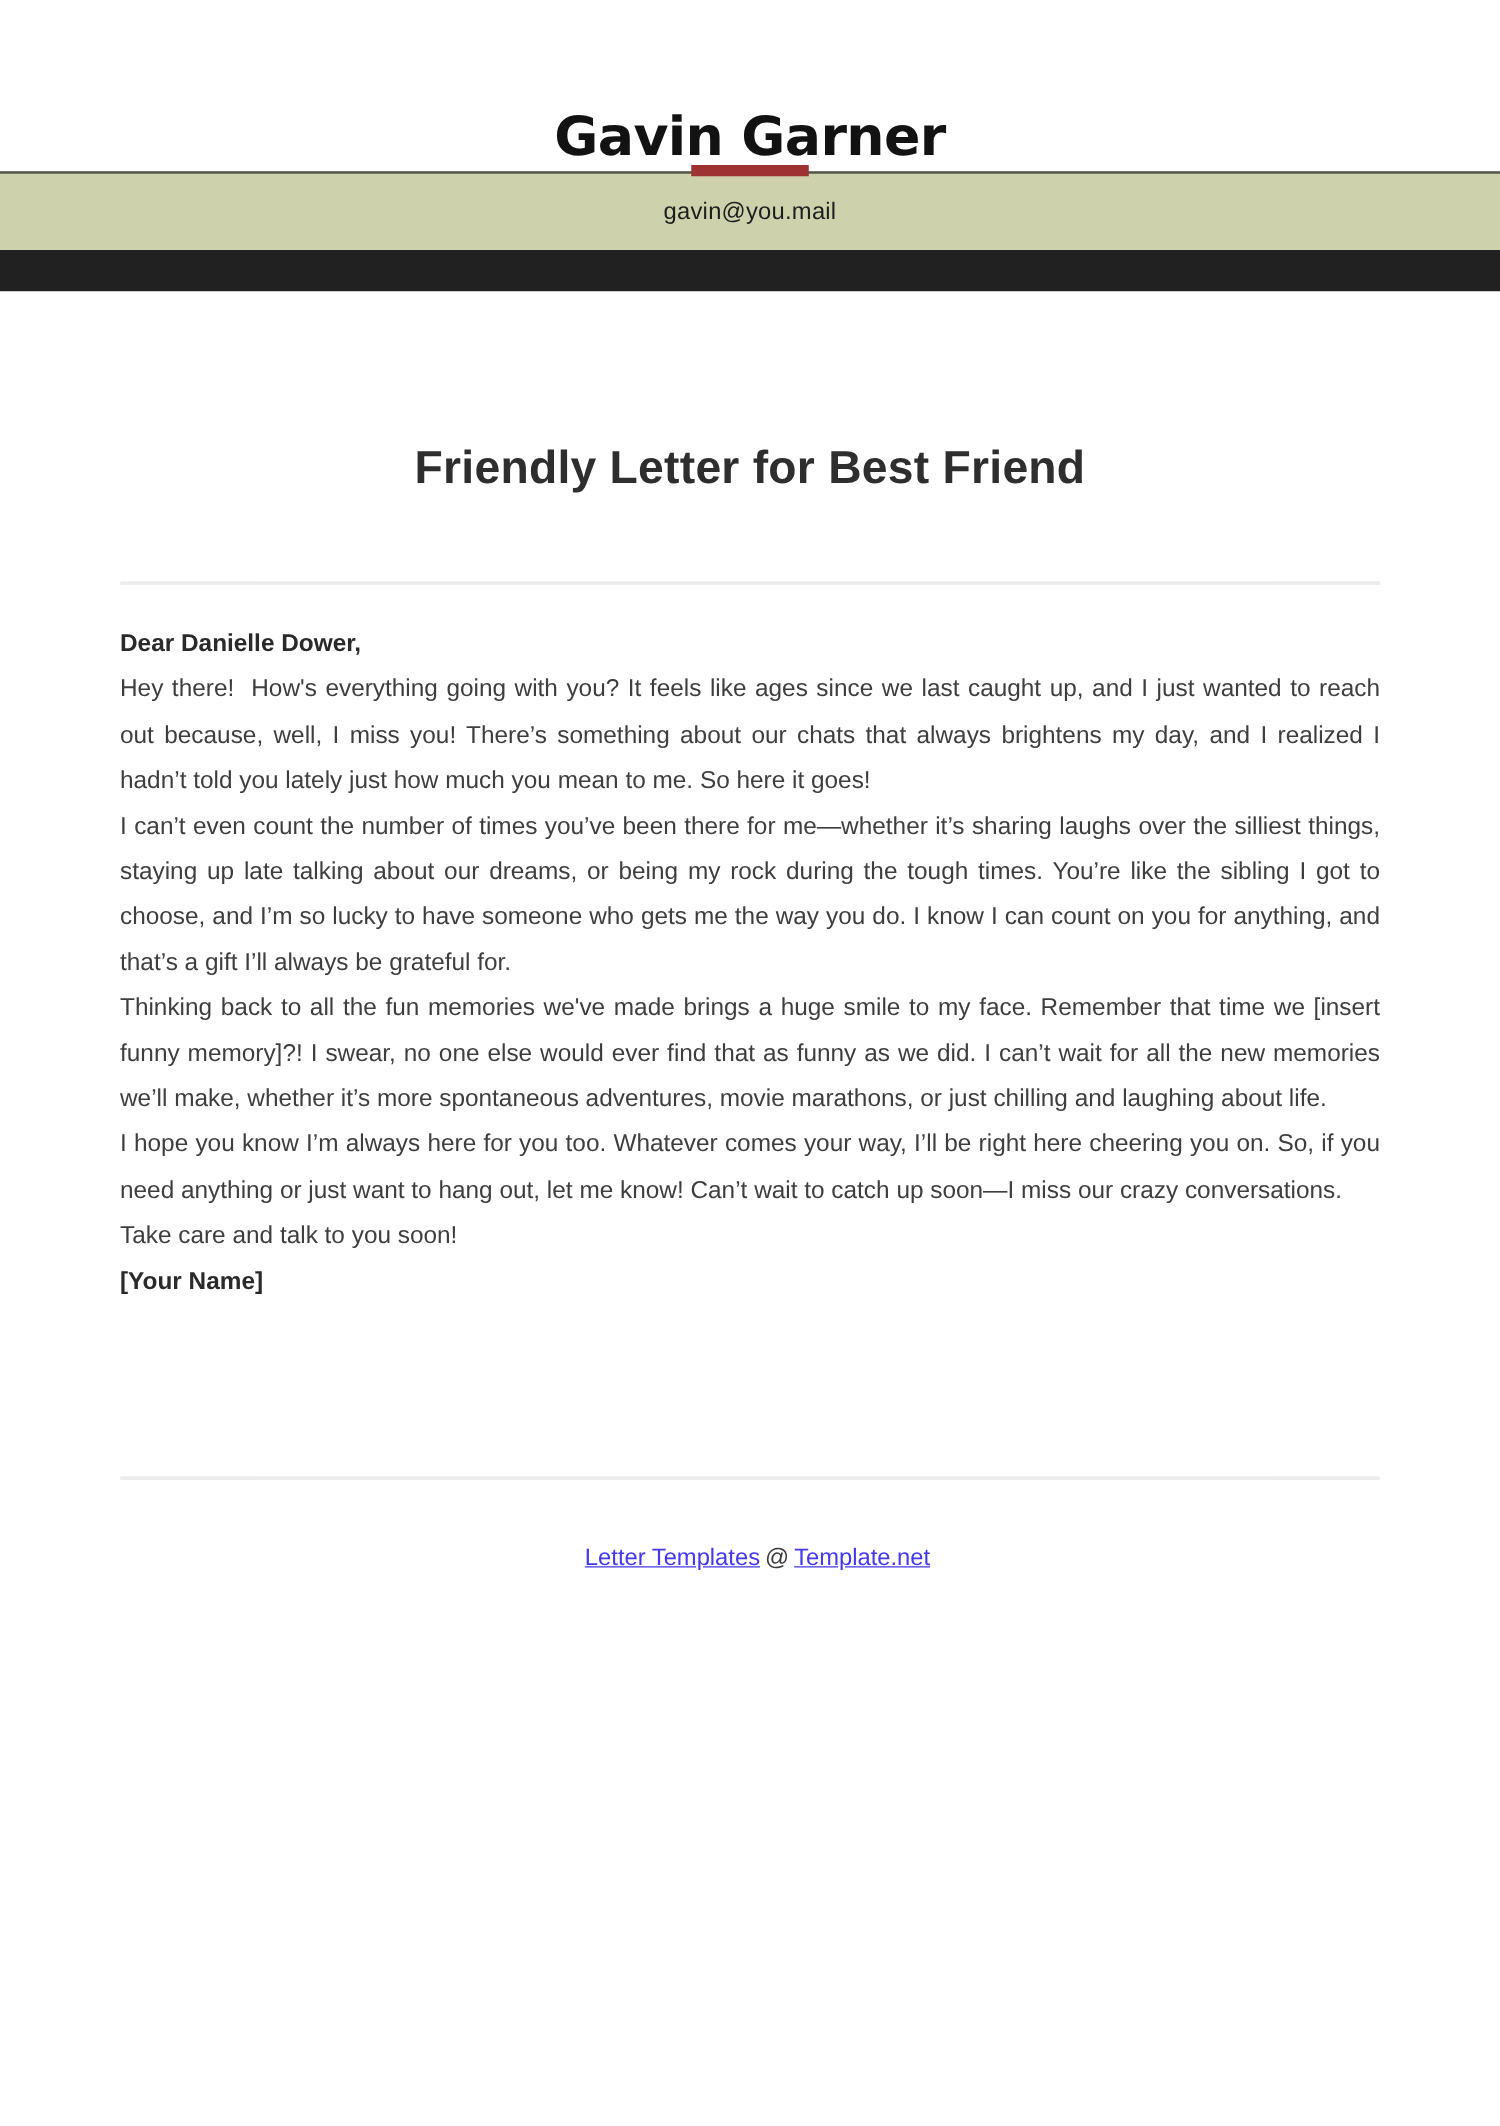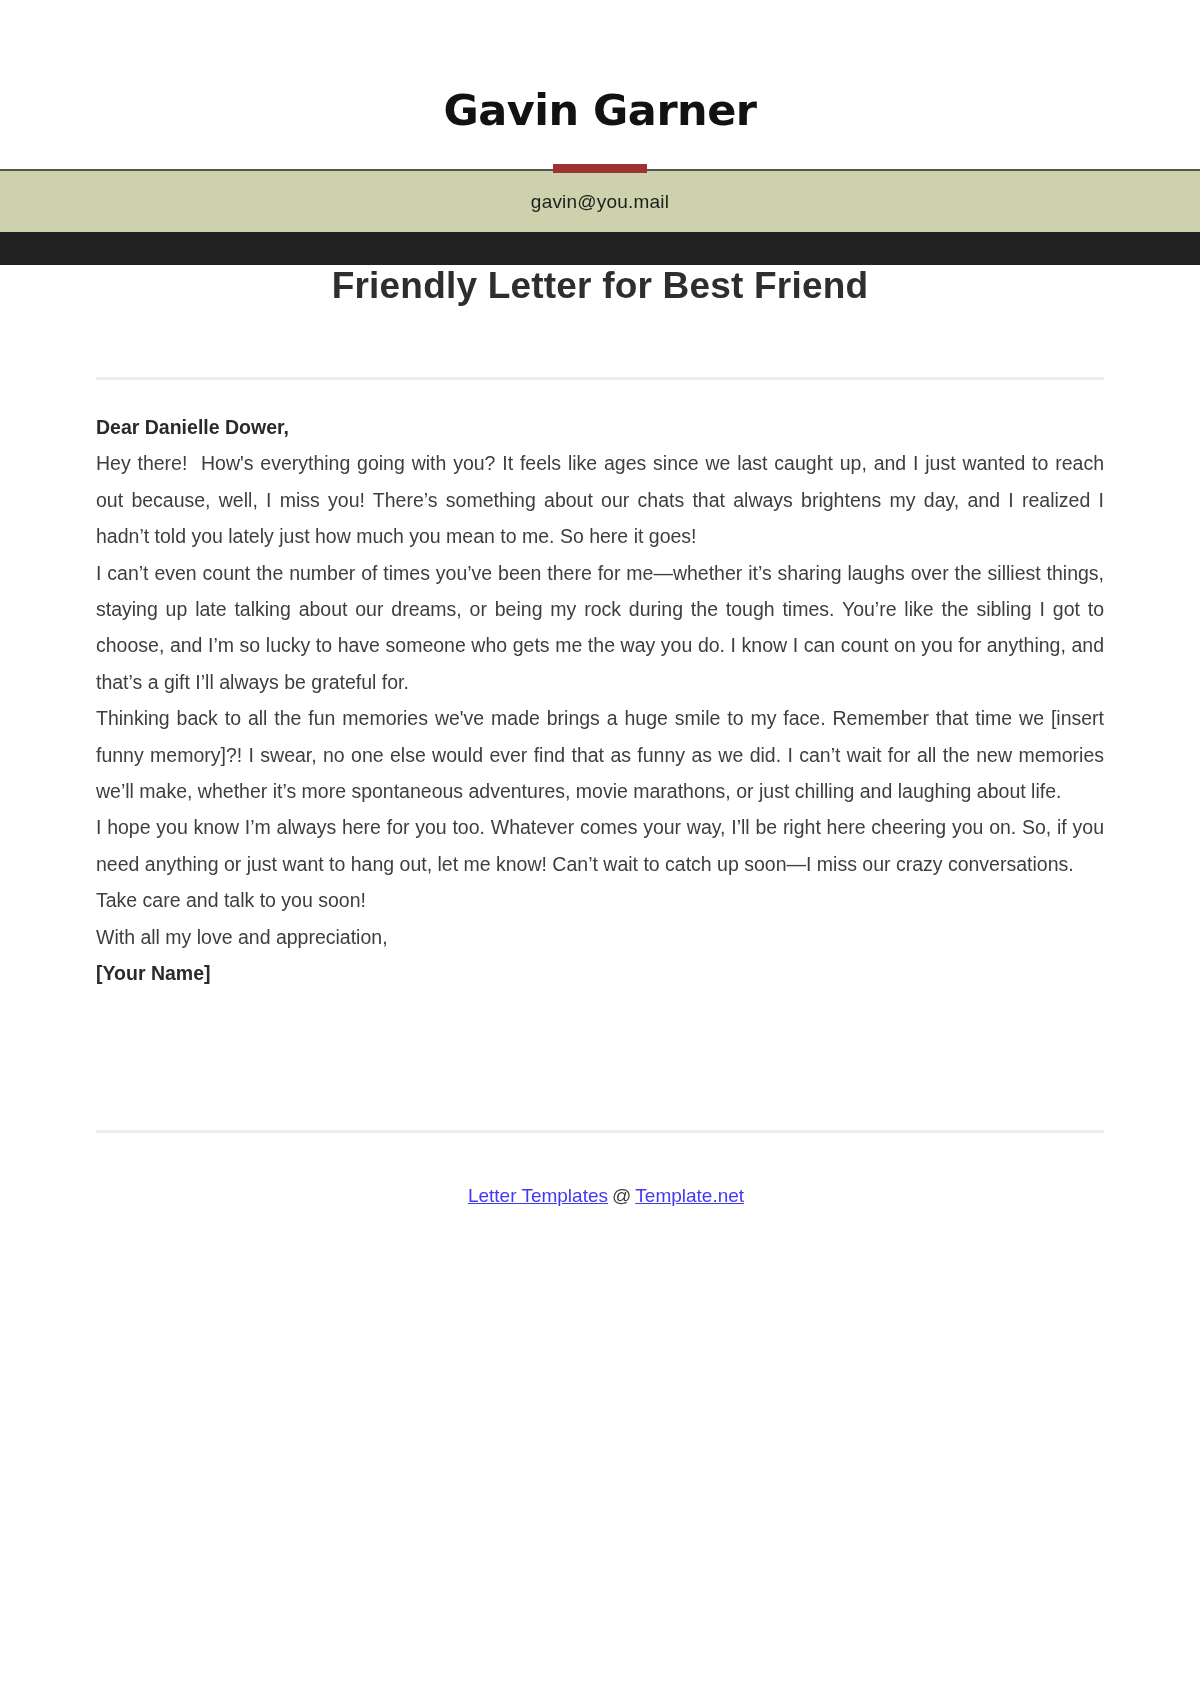--- a/index.html
+++ b/index.html
@@ -32,21 +32,20 @@
 
   
   .email-band {
     position: relative;
     height: 63px;
     background: #cdd2ad;
     border-top: 2px solid #54564a;
     display: flex;
     align-items: center;
     justify-content: center;
-    margin-top: 32px;
   }
   .accent-bar {
     position: absolute;
     top: -7px;
     left: 50%;
     transform: translateX(-50%);
     width: 94px;
     height: 9px;
     background: #9e3132;
     z-index: 2;
@@ -58,20 +57,21 @@
   }
 
   
   .dark-band {
     height: 33px;
     background: #212121;
   }
 
   
   .doc-title {
+    margin-top: 120px;
     text-align: center;
     font-size: 37px;
     font-weight: 700;
     color: #2e2e2e;
     letter-spacing: 0.2px;
   }
   .container {
     width: 1008px;
     margin: 0 auto;
   }
@@ -138,21 +138,20 @@
   <div class="container">
     <div class="divider divider-top"></div>
 
     <div class="letter">
       <p class="salutation">Dear Danielle Dower,</p>
       <p>Hey there!&nbsp; How's everything going with you? It feels like ages since we last caught up, and I just wanted to reach out because, well, I miss you! There’s something about our chats that always brightens my day, and I realized I hadn’t told you lately just how much you mean to me. So here it goes!</p>
       <p>I can’t even count the number of times you’ve been there for me—whether it’s sharing laughs over the silliest things, staying up late talking about our dreams, or being my rock during the tough times. You’re like the sibling I got to choose, and I’m so lucky to have someone who gets me the way you do. I know I can count on you for anything, and that’s a gift I’ll always be grateful for.</p>
       <p>Thinking back to all the fun memories we've made brings a huge smile to my face. Remember that time we [insert funny memory]?! I swear, no one else would ever find that as funny as we did. I can’t wait for all the new memories we’ll make, whether it’s more spontaneous adventures, movie marathons, or just chilling and laughing about life.</p>
       <p>I hope you know I’m always here for you too. Whatever comes your way, I’ll be right here cheering you on. So, if you need anything or just want to hang out, let me know! Can’t wait to catch up soon—I miss our crazy conversations.</p>
       <p>Take care and talk to you soon!</p>
-      <p>With all my love and appreciation,</p>
       <p class="signature">[Your Name]</p>
     </div>
 
     <div class="divider divider-bottom"></div>
   </div>
 
   <div class="footer">
     <a href="#">Letter Templates</a><span class="sep">@</span><a href="#">Template.net</a>
   </div>
 

